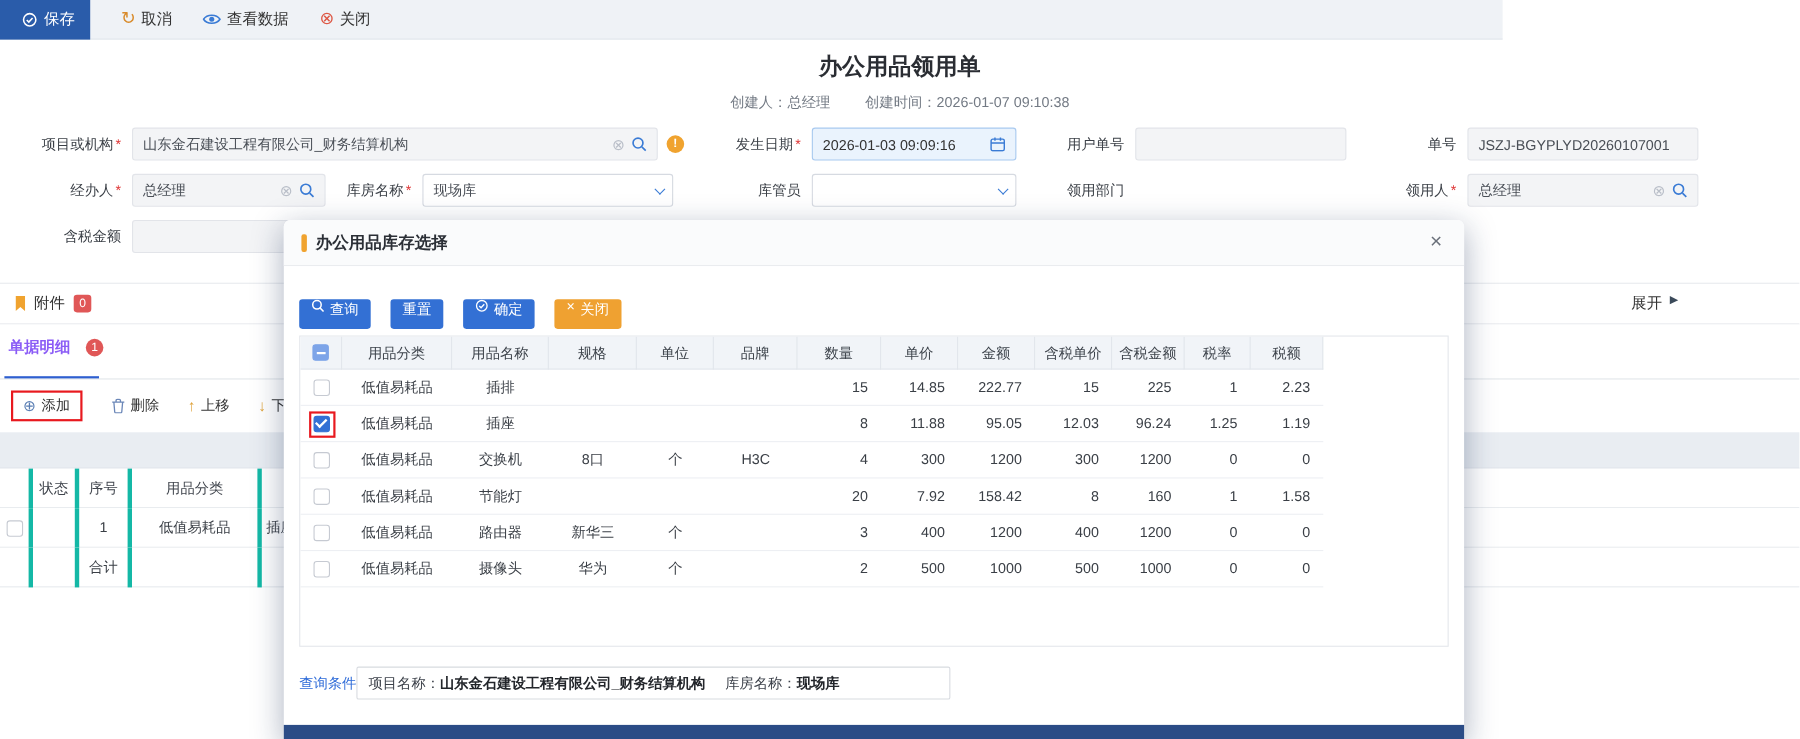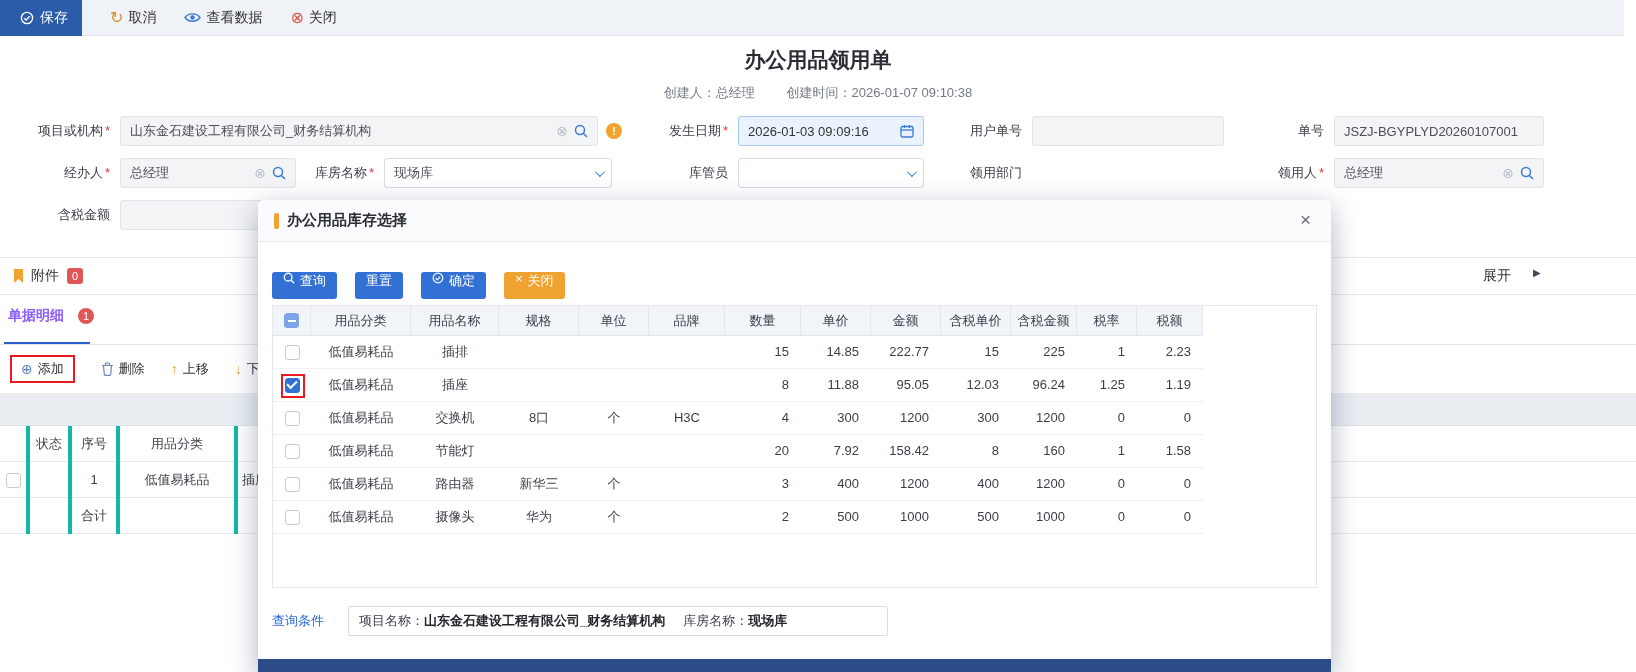--- a/index.html
+++ b/index.html
@@ -1,20 +1,20 @@
 <!DOCTYPE html>
 <html><head>
 <meta charset="utf-8">
 <style>
   *{margin:0;padding:0;box-sizing:border-box;}
   html,body{width:1636px;height:672px;}
   body{position:relative;font-family:"Liberation Sans","DejaVu Sans",sans-serif;background:#fff;overflow:hidden;color:#333;font-size:13px;}
 
   
-  .toolbar{position:absolute;left:0;top:0;width:1624px;height:36px;background:#eff2f6;border-bottom:1px solid #e2e6eb;display:flex;align-items:center;}
+  .toolbar{position:absolute;left:0;top:0;width:1366px;height:36px;background:#eff2f6;border-bottom:1px solid #e2e6eb;display:flex;align-items:center;}
   .btn-save{height:36px;padding:0 14px;background:#2a5caa;color:#fff;border:none;font-size:14px;display:inline-flex;align-items:center;gap:6px;cursor:pointer;font-family:inherit;}
   .tb-item{display:inline-flex;align-items:center;gap:5px;font-size:14px;color:#333;margin-left:28px;cursor:pointer;}
   .tb-ico{font-size:16px;line-height:1;}
   .tb-ico.orange{color:#d98b2b;}
   .tb-ico.red{color:#dd5744;}
 
   
   .page-title{position:absolute;top:46px;left:0;width:1636px;text-align:center;font-size:21px;font-weight:bold;color:#2a2d33;}
   .creator{position:absolute;top:84px;left:0;width:1636px;text-align:center;font-size:13px;color:#737a84;}
   .creator .grp{margin:0 14px;}
@@ -30,21 +30,21 @@
   .icon-clear{color:#b9bec8;font-size:14px;margin-left:6px;cursor:pointer;line-height:1;}
   .icon-svg{display:inline-flex;margin-left:6px;cursor:pointer;}
   .chev{width:7px;height:7px;border-right:1.6px solid #3a7bd5;border-bottom:1.6px solid #3a7bd5;transform:rotate(45deg) translateY(-2px);margin-left:6px;}
   .warn-badge{width:16px;height:16px;border-radius:50%;background:#f0a32f;color:#fff;font-size:11px;font-weight:bold;display:inline-flex;align-items:center;justify-content:center;margin-left:8px;}
 
   
   .attach-row{position:absolute;left:0;top:257px;width:1636px;height:38px;border-top:1px solid #e8eaee;border-bottom:1px solid #e4e7ec;display:flex;align-items:center;background:#fff;}
   .bookmark{width:9px;height:14px;background:#f0a32f;clip-path:polygon(0 0,100% 0,100% 100%,50% 72%,0 100%);margin-left:14px;}
   .attach-label{margin-left:8px;font-size:14px;color:#333;}
   .badge{min-width:16px;height:16px;border-radius:3px;background:#e05757;color:#fff;font-size:11px;display:inline-flex;align-items:center;justify-content:center;padding:0 3px;margin-left:8px;}
-  .expand{position:absolute;left:1483px;display:inline-flex;gap:22px;font-size:14px;color:#333;cursor:pointer;}
+  .expand{position:absolute;left:1483px;display:inline-flex;gap:7px;font-size:14px;color:#333;cursor:pointer;}
   .expand .arrow{font-size:10px;color:#3b4a5a;}
 
   
   .tab-row{position:absolute;left:0;top:295px;width:1636px;height:50px;border-bottom:1px solid #e2e6ea;background:#fff;}
   .tab{position:absolute;left:8px;top:12px;display:inline-flex;align-items:center;gap:6px;cursor:pointer;}
   .tab-label{color:#8b5cf6;font-size:14px;font-weight:bold;}
   .badge.round{border-radius:50%;}
   .tab-underline{position:absolute;left:4px;bottom:0;width:86px;height:2px;background:#2e5fd0;}
 
   
@@ -104,21 +104,21 @@
   .mc-qty{width:76px;}
   .mc-price{width:70px;}
   .mc-amt{width:70px;}
   .mc-tp{width:70px;}
   .mc-ta{width:66px;}
   .mc-rate{width:60px;}
   .mc-tax{width:66px;}
 
   .m-footer{position:absolute;left:14px;top:406px;display:flex;align-items:center;}
   .mf-link{color:#2e6bd8;font-size:13px;cursor:pointer;}
-  .mf-box{margin-left:24px;height:30px;border:1px solid #d8dbe0;border-radius:2px;display:flex;align-items:center;padding:0 10px;width:540px;font-size:13px;color:#3c414a;white-space:nowrap;overflow:hidden;}
+  .mf-box{margin-left:0;height:30px;border:1px solid #d8dbe0;border-radius:2px;display:flex;align-items:center;padding:0 10px;width:540px;font-size:13px;color:#3c414a;white-space:nowrap;overflow:hidden;}
   .mf-box b{color:#23262b;}
   .mf-sep{display:inline-block;width:18px;}
   .m-bottombar{position:absolute;left:0;bottom:0;width:100%;height:13px;background:#2b4c86;}
 </style>
 </head>
 <body>
 
 <div class="toolbar">
   <button class="btn-save">
     <span class="icon-svg">

